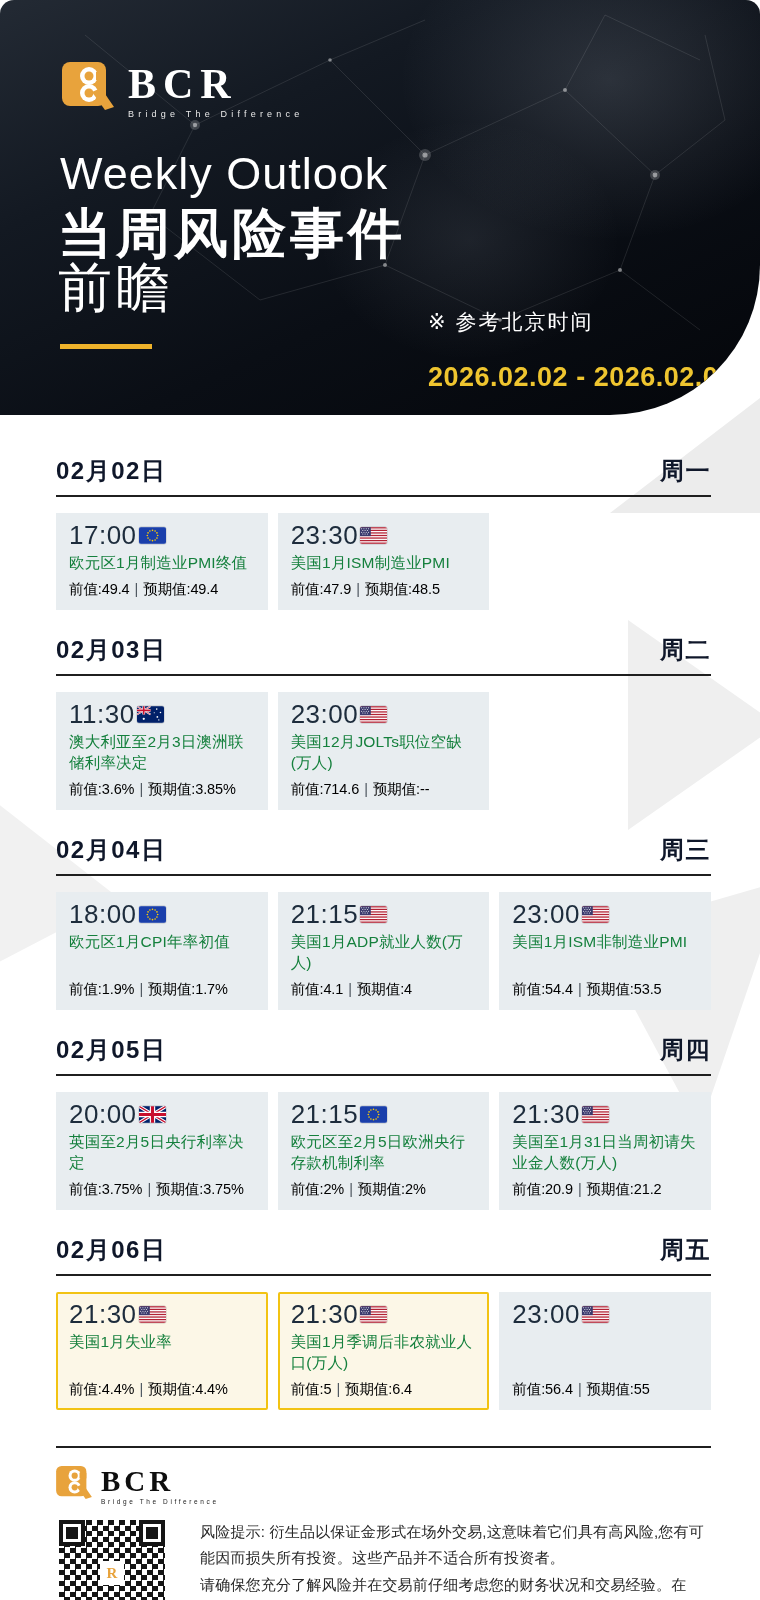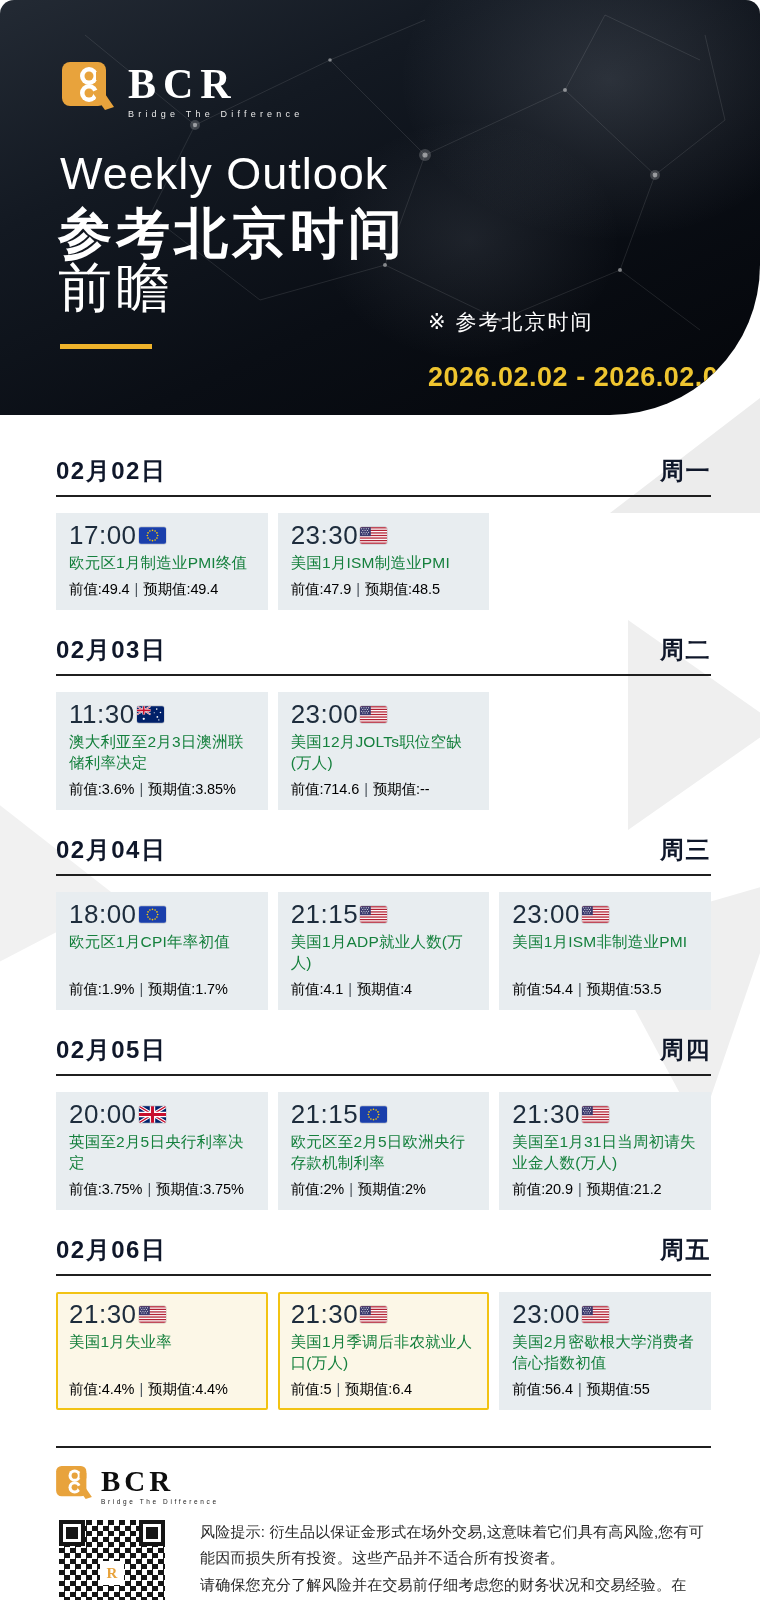--- a/index.html
+++ b/index.html
@@ -121,21 +121,21 @@
         <rect x="34" y="10" width="10" height="8" fill="#e8a33c"></rect>
         <polygon points="30,30 39,26 52,45 43,48" fill="#e8a33c"></polygon>
       </svg>
       <div class="brand-text">
         <div class="brand-name">BCR</div>
         <div class="brand-tag">Bridge The Difference</div>
       </div>
     </div>
 
     <div class="title-en">Weekly Outlook</div>
-    <div class="title-cn1">参考北京时间</div>
+    <div class="title-cn1">当周风险事件</div>
     <div class="title-cn2">前瞻</div>
     <div class="gold-bar"></div>
 
     <div class="time-note">
       <div class="note-line">※  参考北京时间</div>
       <div class="date-range">2026.02.02 - 2026.02.06</div>
     </div>
   </div>
 
   <div class="content">
@@ -627,21 +627,20 @@
                     <circle cx="3.8" cy="4.9" r=".5"></circle>
                     <circle cx="6" cy="4.9" r=".5"></circle>
                     <circle cx="8.2" cy="4.9" r=".5"></circle>
                     <circle cx="2.7" cy="6.6" r=".5"></circle>
                     <circle cx="4.9" cy="6.6" r=".5"></circle>
                     <circle cx="7.1" cy="6.6" r=".5"></circle>
                   </g>
                 </svg>
               </span>
     </div>
-    <div class="ev-name">美国2月密歇根大学消费者信心指数初值</div>
     <div class="value">
       <span>前值</span><span>:</span><span>56.4</span><span class="bar">|</span><span>预期值</span><span>:</span><span>55</span>
     </div>
   </div>
 </div>
   </div>
 </div>
 
   <div class="footer">
     <div class="footer-divider"></div>

